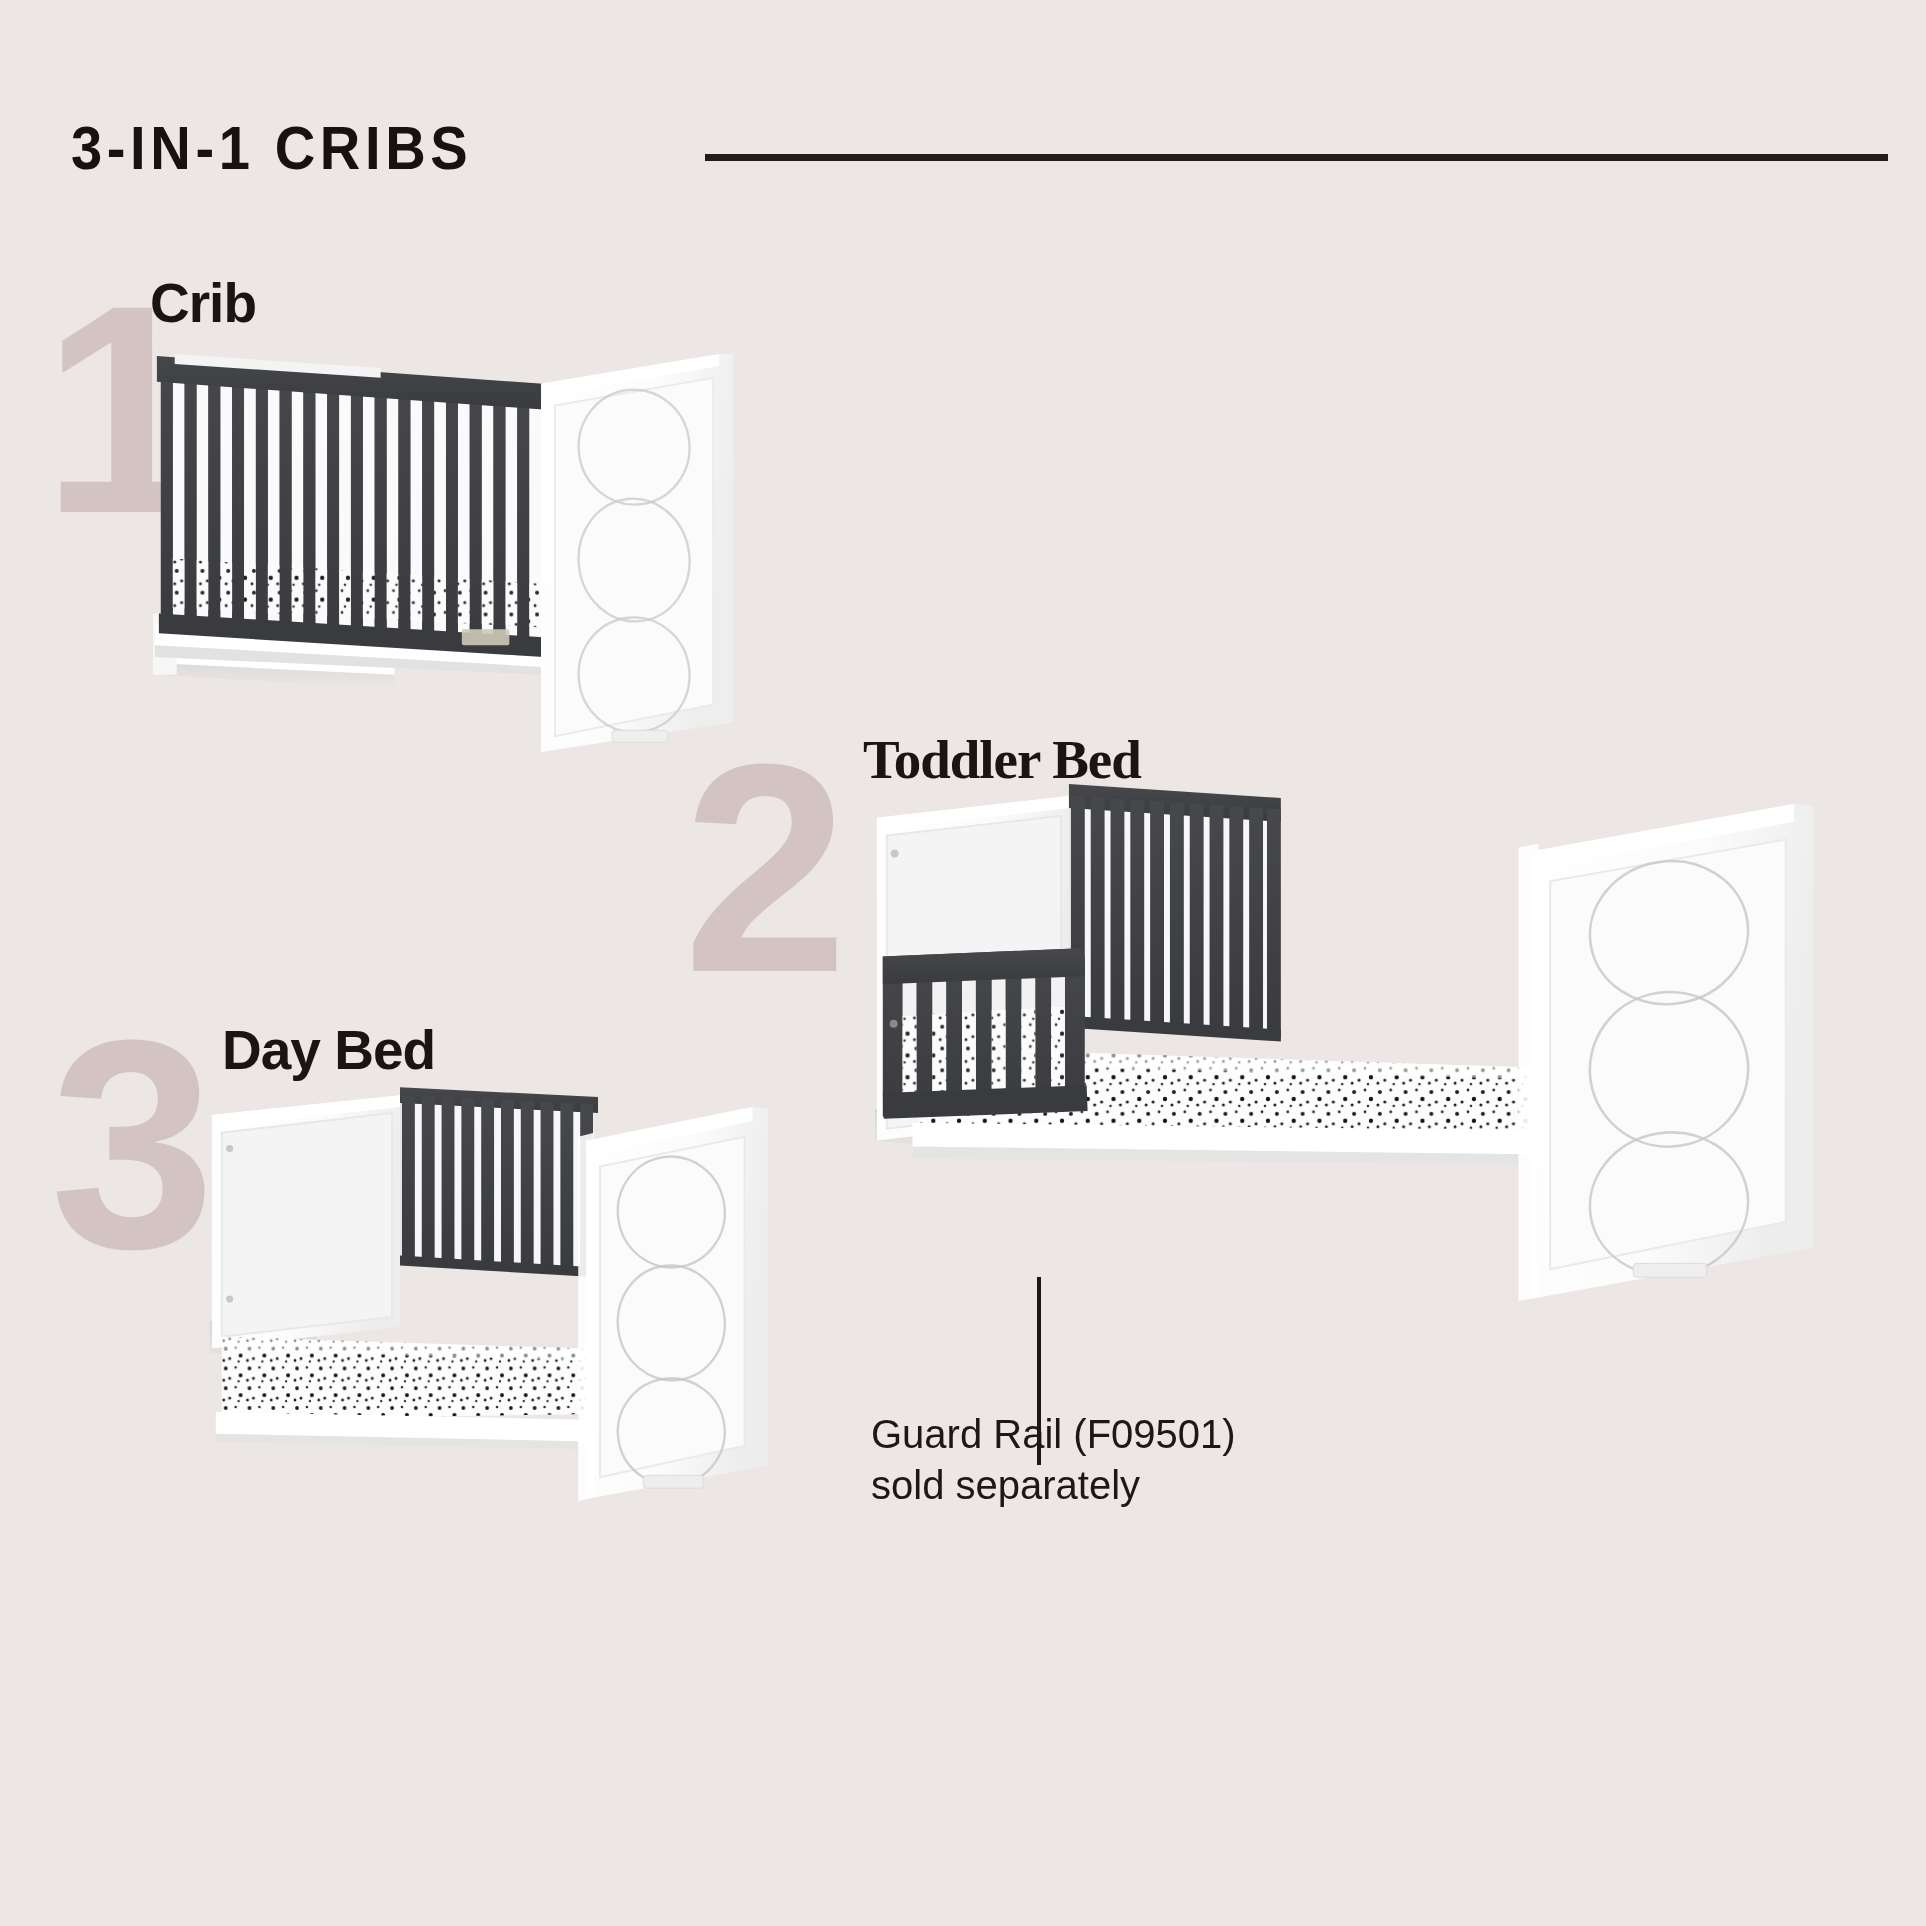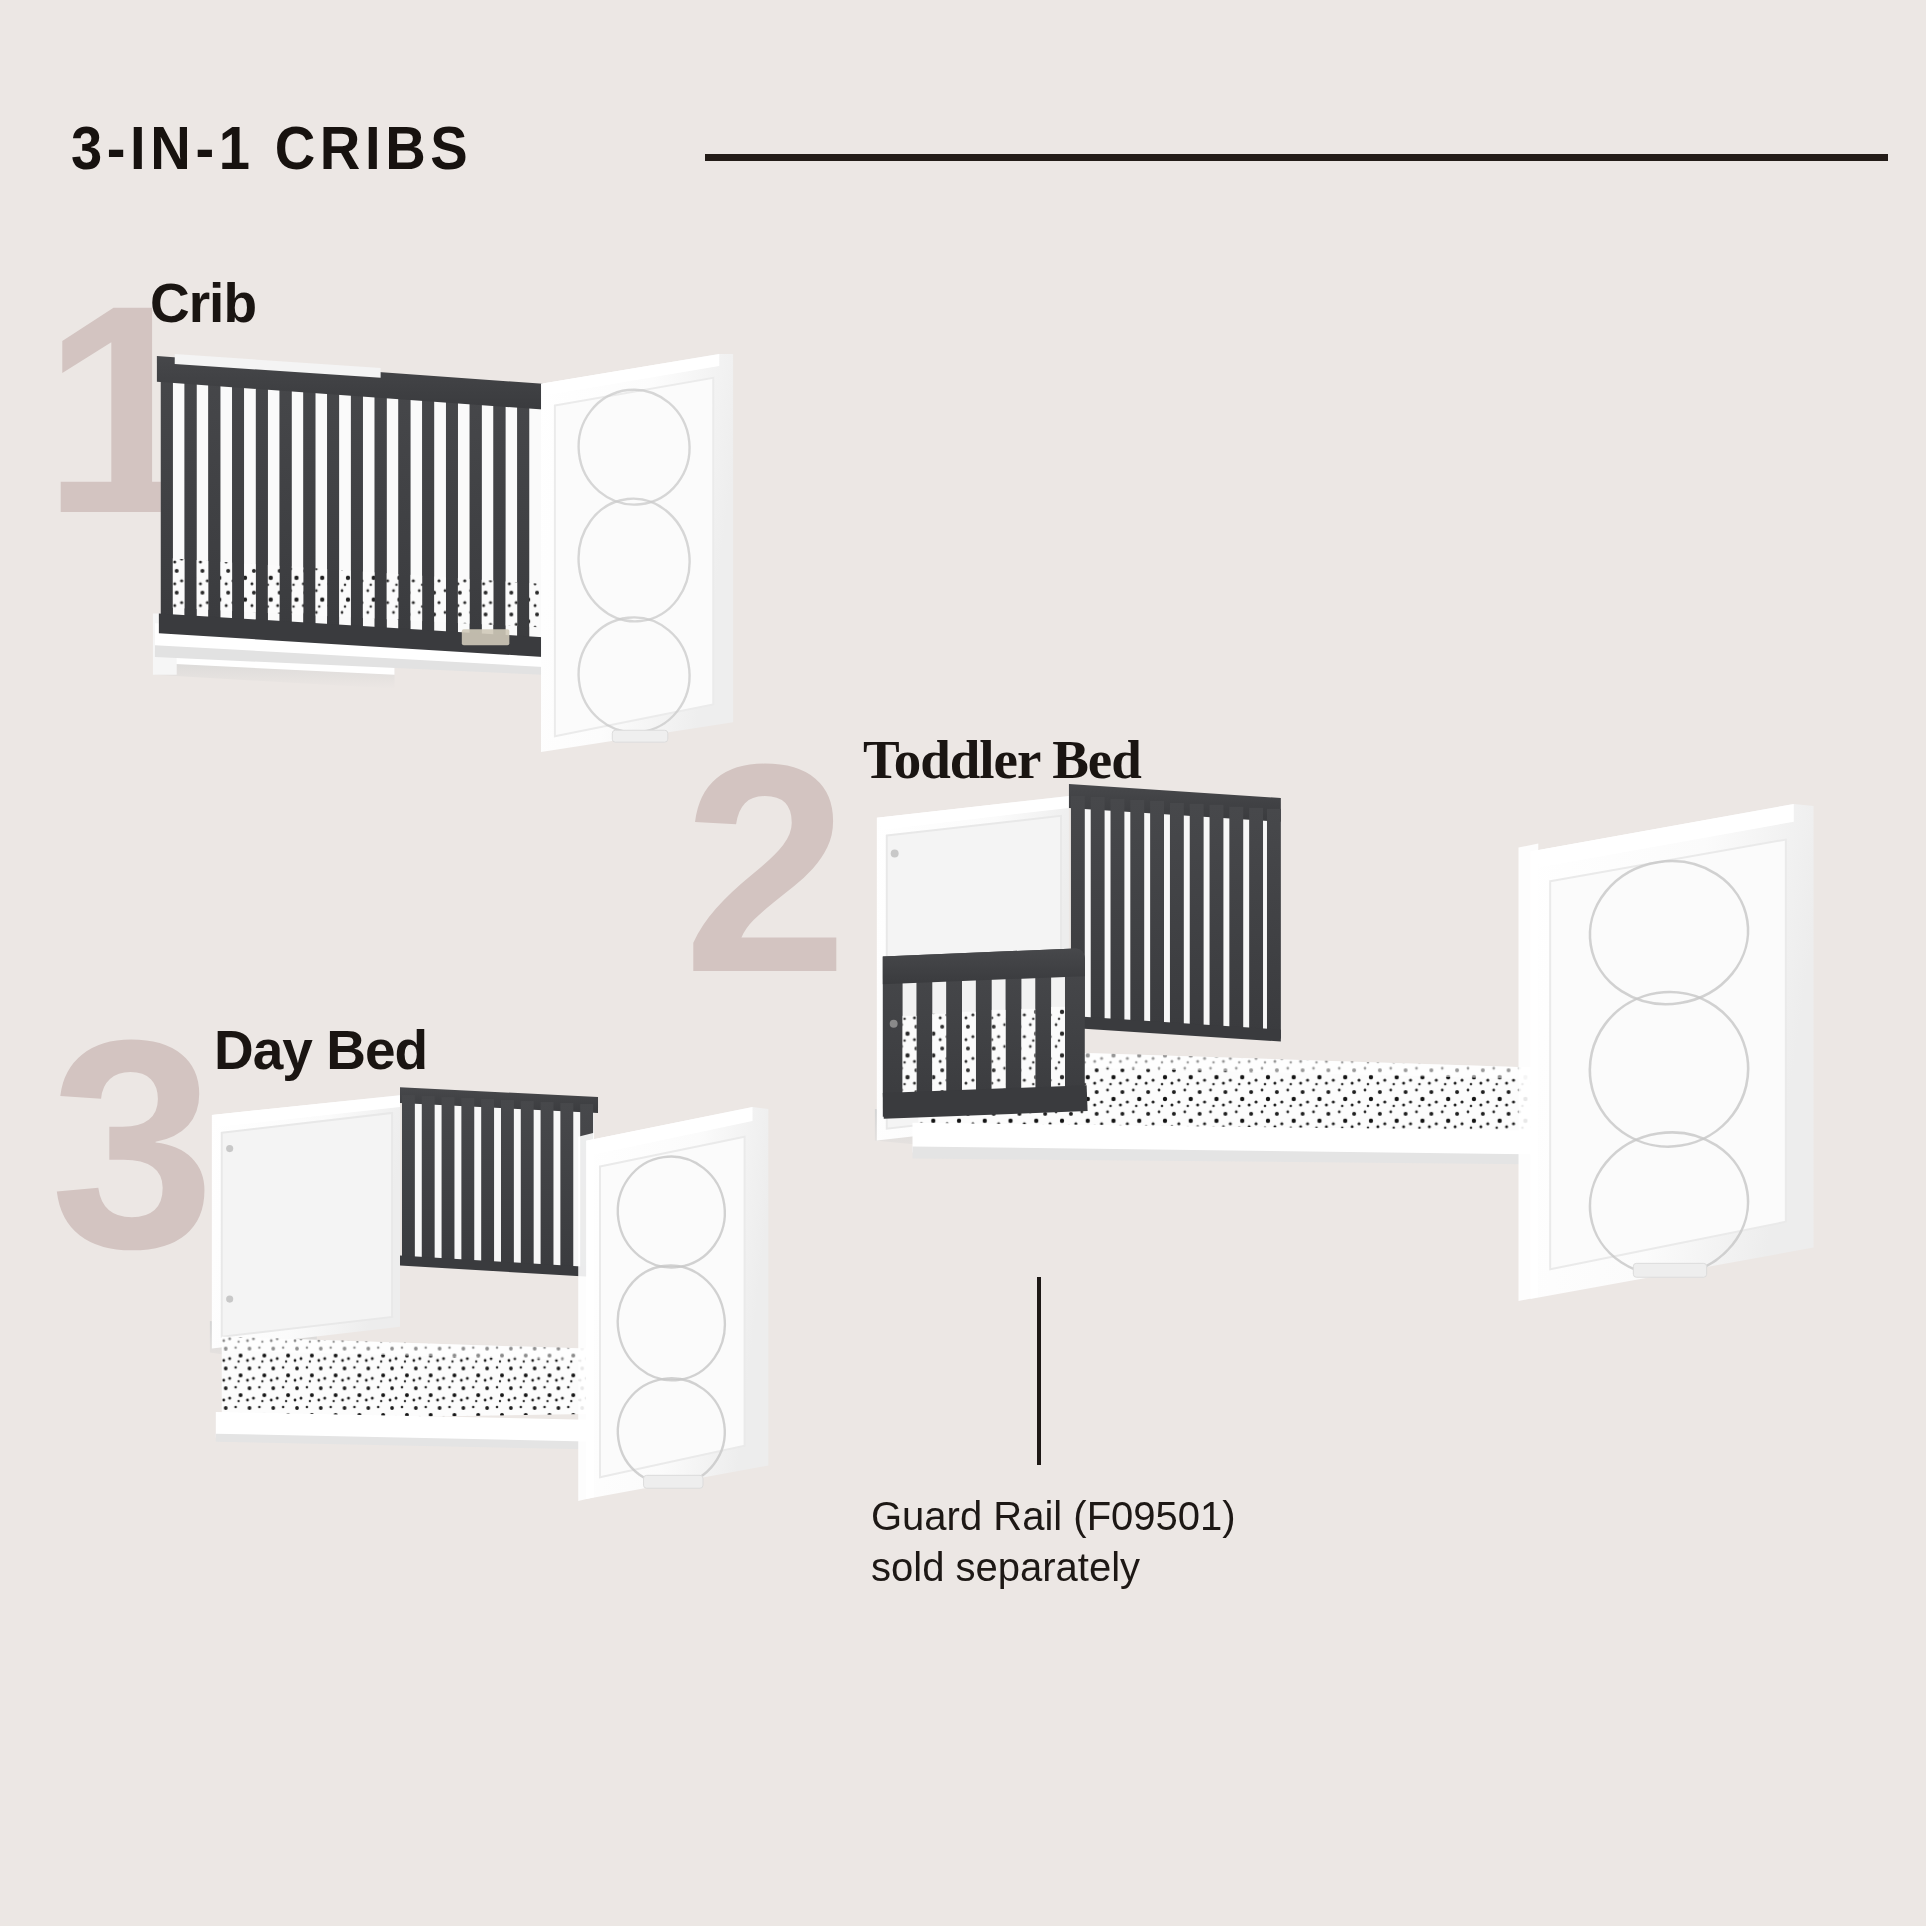--- a/index.html
+++ b/index.html
@@ -50,21 +50,21 @@
     line-height: 77px;
     letter-spacing: -1px;
     white-space: nowrap;
   }
 
   #num1 { left: 42px;  top: 285px; }
   #title1 { left: 150px; top: 265px; }
   #num2 { left: 683px; top: 744px; }
   #title2 { left: 863px; top: 721px; font-family: Liberation Serif, serif; }
   #num3 { left: 50px;  top: 1020px; }
-  #title3 { left: 214px; top: 1012px; }
+  #title3 { left: 222px; top: 1012px; }
 
   
   .crib { position: absolute; }
 
   
   .leader-line {
     position: absolute;
     width: 4px;
     background: #1d1815;
   }
@@ -287,21 +287,21 @@
         <ellipse cx="816" cy="290" rx="80" ry="78" fill="none" stroke="#c7c7c7" stroke-width="2.6" opacity="0.8" transform="rotate(-9 816 290)"></ellipse>
         <ellipse cx="816" cy="426" rx="80" ry="72" fill="none" stroke="#c7c7c7" stroke-width="2.6" opacity="0.8" transform="rotate(-9 816 426)"></ellipse>
         <rect x="780" y="486" width="74" height="14" rx="3" fill="#eeeeee" stroke="#dcdcdc" stroke-width="1"></rect>
       </g>
 
       <polygon points="664,66 684,62 684,520 664,524" fill="#ffffff" opacity="0.9"></polygon>
     </svg>
   </div>
 
   <div class="leader-line" style="left:1037px; top:1277px; height:188px;"></div>
-  <div class="annotation" style="left:871px; top:1491px; width:455px;"><span>Guard Rail (F09501)</span><br><span>sold separately</span></div>
+  <div class="annotation" style="left:871px; top:1409px; width:455px;"><span>Guard Rail (F09501)</span><br><span>sold separately</span></div>
 
   <div class="step-num" id="num3">3</div>
   <div class="step-title" id="title3">Day Bed</div>
 
   <div class="crib" id="product-daybed" style="left:198px; top:1087px; width:604px; height:446px;">
     <svg width="604" height="446" viewBox="0 0 610 450">
       <defs>
         <linearGradient id="gW3" x1="0" y1="0" x2="1" y2="0.25">
           <stop offset="0%" stop-color="#ffffff"></stop>
           <stop offset="60%" stop-color="#fbfbfb"></stop>

